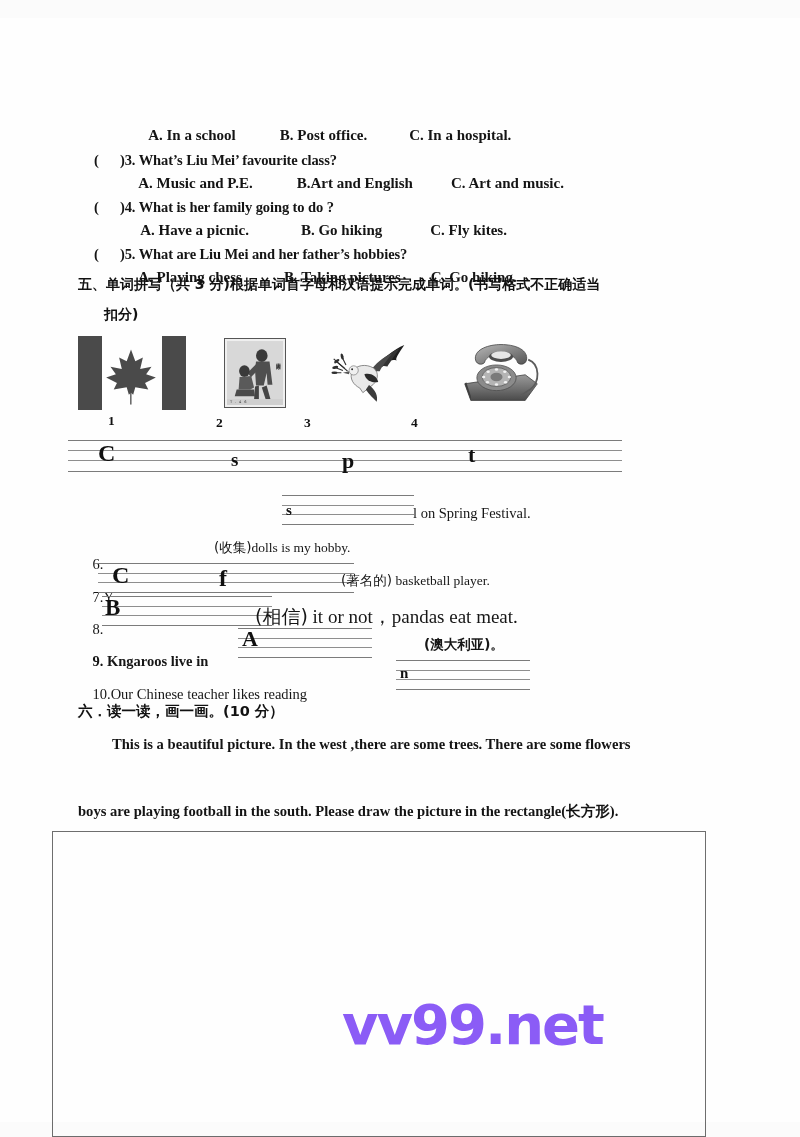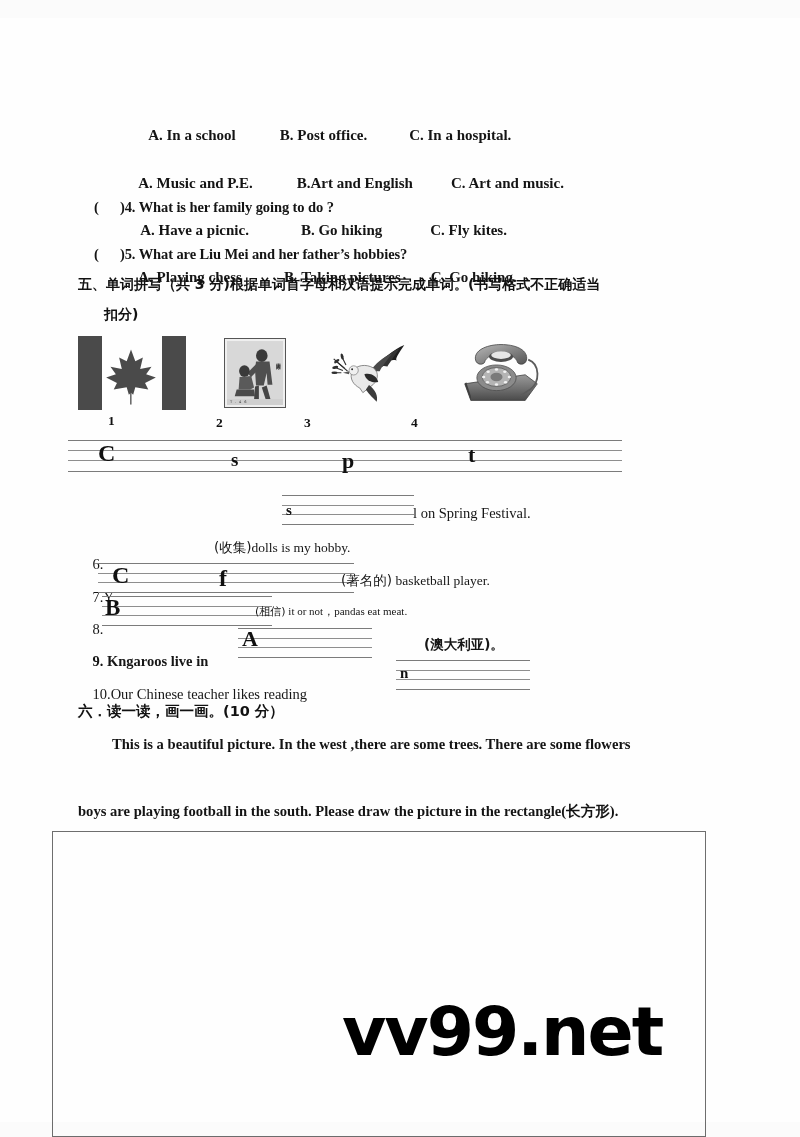--- a/index.html
+++ b/index.html
@@ -170,23 +170,23 @@
     border: 1.6px solid #6e6e6e;
     background: transparent;
     box-sizing: border-box;
   }
 
   
   #watermark {
     position: absolute;
     font-family: "DejaVu Sans", "Liberation Sans", sans-serif;
     font-weight: bold;
-    font-size: 68px;
+    font-size: 56px;
     letter-spacing: -2px;
-    color: #000000;
+    color: #8b5cf6;
     user-select: none;
     white-space: nowrap;
   }
 
   
   .scanband {
     position: absolute;
     left: 0; width: 800px;
     background: rgba(0,0,0,0.012);
     pointer-events: none;
@@ -194,20 +194,23 @@
 </style>
 </head>
 <body>
 
 <div id="page">
 
   <div class="opt-line" style="left:134px; top:110px;">
     <span>A. In a school</span><span style="display:inline-block;width:44px"></span><span>B. Post office.</span><span style="display:inline-block;width:42px"></span><span>C. In a hospital.</span>
   </div>
 
+  <div class="q-line" style="left:80px; top:135px;">
+    <span>(      )</span><span>3.</span> <span>What’s Liu Mei’ favourite class?</span>
+  </div>
   <div class="opt-line" style="left:124px; top:158px;">
     <span>A. Music and P.E.</span><span style="display:inline-block;width:44px"></span><span>B.Art and English</span><span style="display:inline-block;width:38px"></span><span>C. Art and music.</span>
   </div>
 
   <div class="q-line" style="left:80px; top:182px;">
     <span>(      )</span><span>4.</span> <span>What is her family going to do ?</span>
   </div>
   <div class="opt-line" style="left:126px; top:205px;">
     <span>A. Have a picnic.</span><span style="display:inline-block;width:52px"></span><span>B. Go hiking</span><span style="display:inline-block;width:48px"></span><span>C. Fly kites.</span>
   </div>
@@ -367,21 +370,21 @@
   <div class="fill-line" style="left:78px; top:604px;">
     <span>8.</span>
   </div>
   <div class="guide" style="left:102px; top:596px; width:170px; height:30px;">
     <i style="top:0px;"></i>
     <i class="mid" style="top:10px;"></i>
     <i class="mid" style="top:19px;"></i>
     <i style="top:29px;"></i>
   </div>
   <div class="hw" style="left:105px; top:596px; font-size:23px;">B</div>
-  <div class="fill-line cjk" style="left:255px; top:604px; font-family:'DejaVu Sans',sans-serif; font-size:11px;"><span>(相信)</span><span class="serif"> it or not，pandas eat meat.</span></div>
+  <div class="fill-line cjk" style="left:255px; top:604px; font-family:'DejaVu Sans',sans-serif; font-size:19px;"><span>(相信)</span><span class="serif"> it or not，pandas eat meat.</span></div>
 
   <div class="fill-line b" style="left:78px; top:636px;">
     <span>9.</span> <span>Kngaroos live in</span>
   </div>
   <div class="guide" style="left:238px; top:628px; width:134px; height:30px;">
     <i style="top:0px;"></i>
     <i class="mid" style="top:10px;"></i>
     <i class="mid" style="top:19px;"></i>
     <i style="top:29px;"></i>
   </div>

